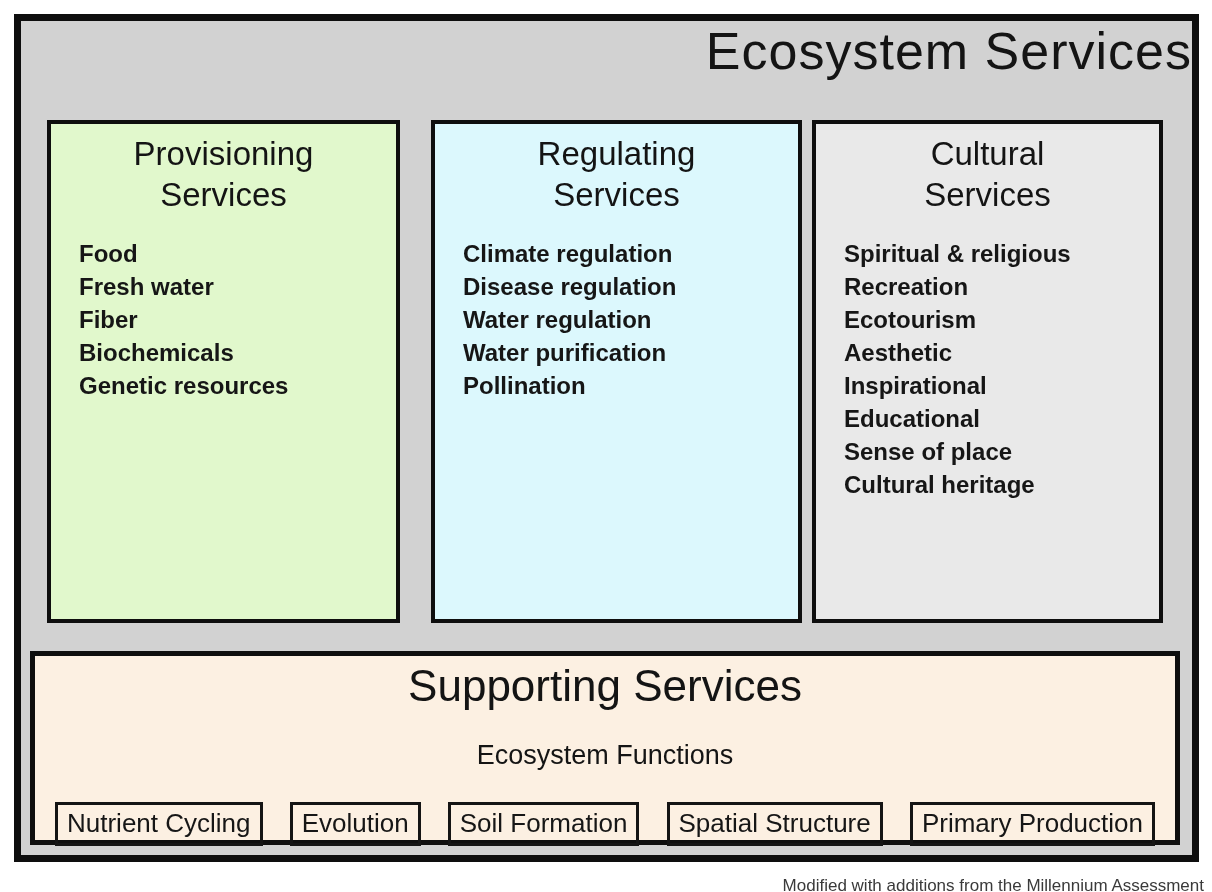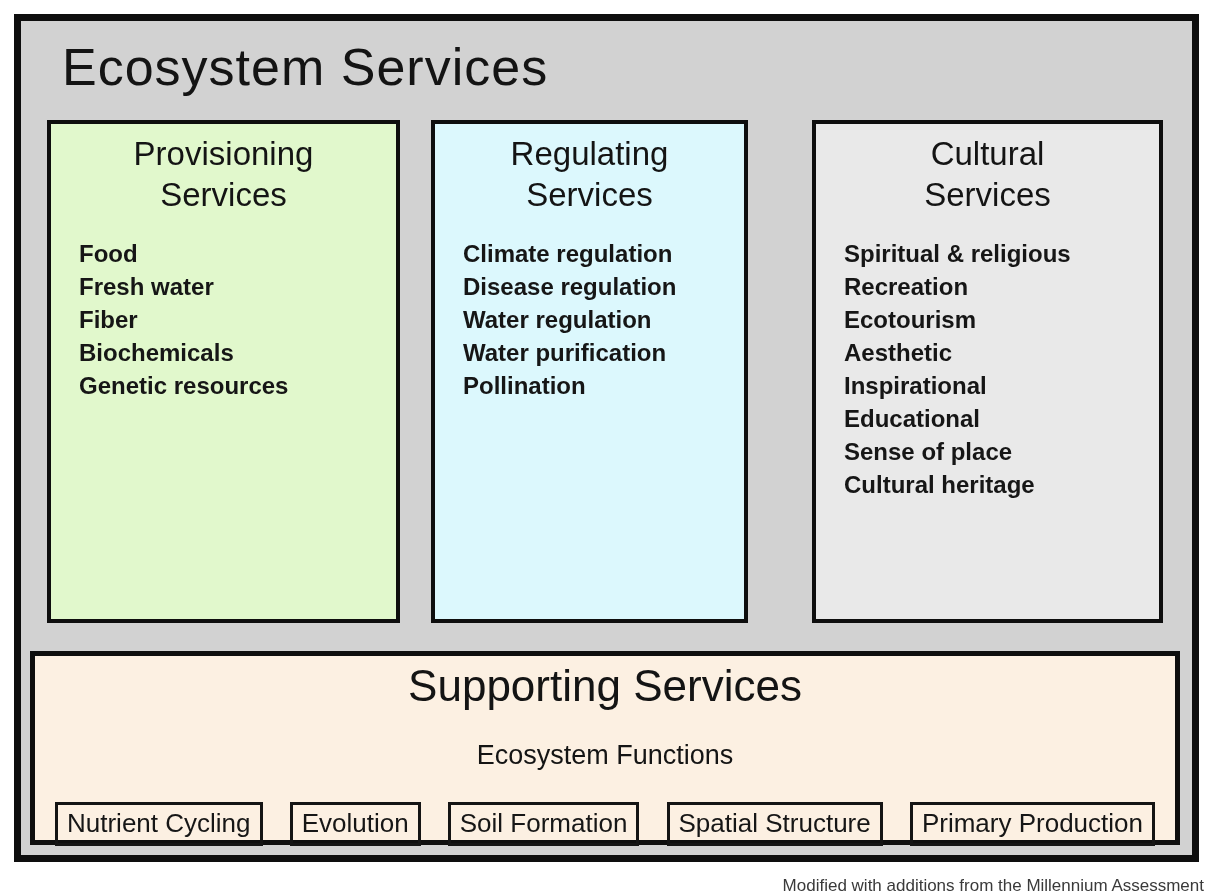--- a/index.html
+++ b/index.html
@@ -9,34 +9,32 @@
     font-family:"Liberation Sans","DejaVu Sans",sans-serif;
     color:#161616;
   }
   .outer{
     position:absolute;left:14px;top:14px;
     width:1171px;height:834px;
     background:#d2d2d2;
     border:7px solid #0e0e0e;
   }
   .main-title{
-    text-align:left;
+    text-align:right;
     font-size:52px;line-height:60px;
-    margin-top:16px;
     letter-spacing:1px;
     color:#141414;
-    padding-left:41px;
   }
   .col{
     position:absolute;top:99px;height:503px;
     border:4px solid #0e0e0e;
     box-sizing:border-box;
   }
   .col-provisioning{left:26px;width:353px;background:#e1f8cc;}
-  .col-regulating{left:410px;width:317px;background:#dcf8fd;}
+  .col-regulating{left:410px;width:371px;background:#dcf8fd;}
   .col-cultural{left:791px;width:351px;background:#e9e9e9;}
   .col h2{
     margin:9px 0 0 0;
     font-size:33px;line-height:41px;
     font-weight:400;
     text-align:center;
     color:#141414;
   }
   .col ul{
     list-style:none;

